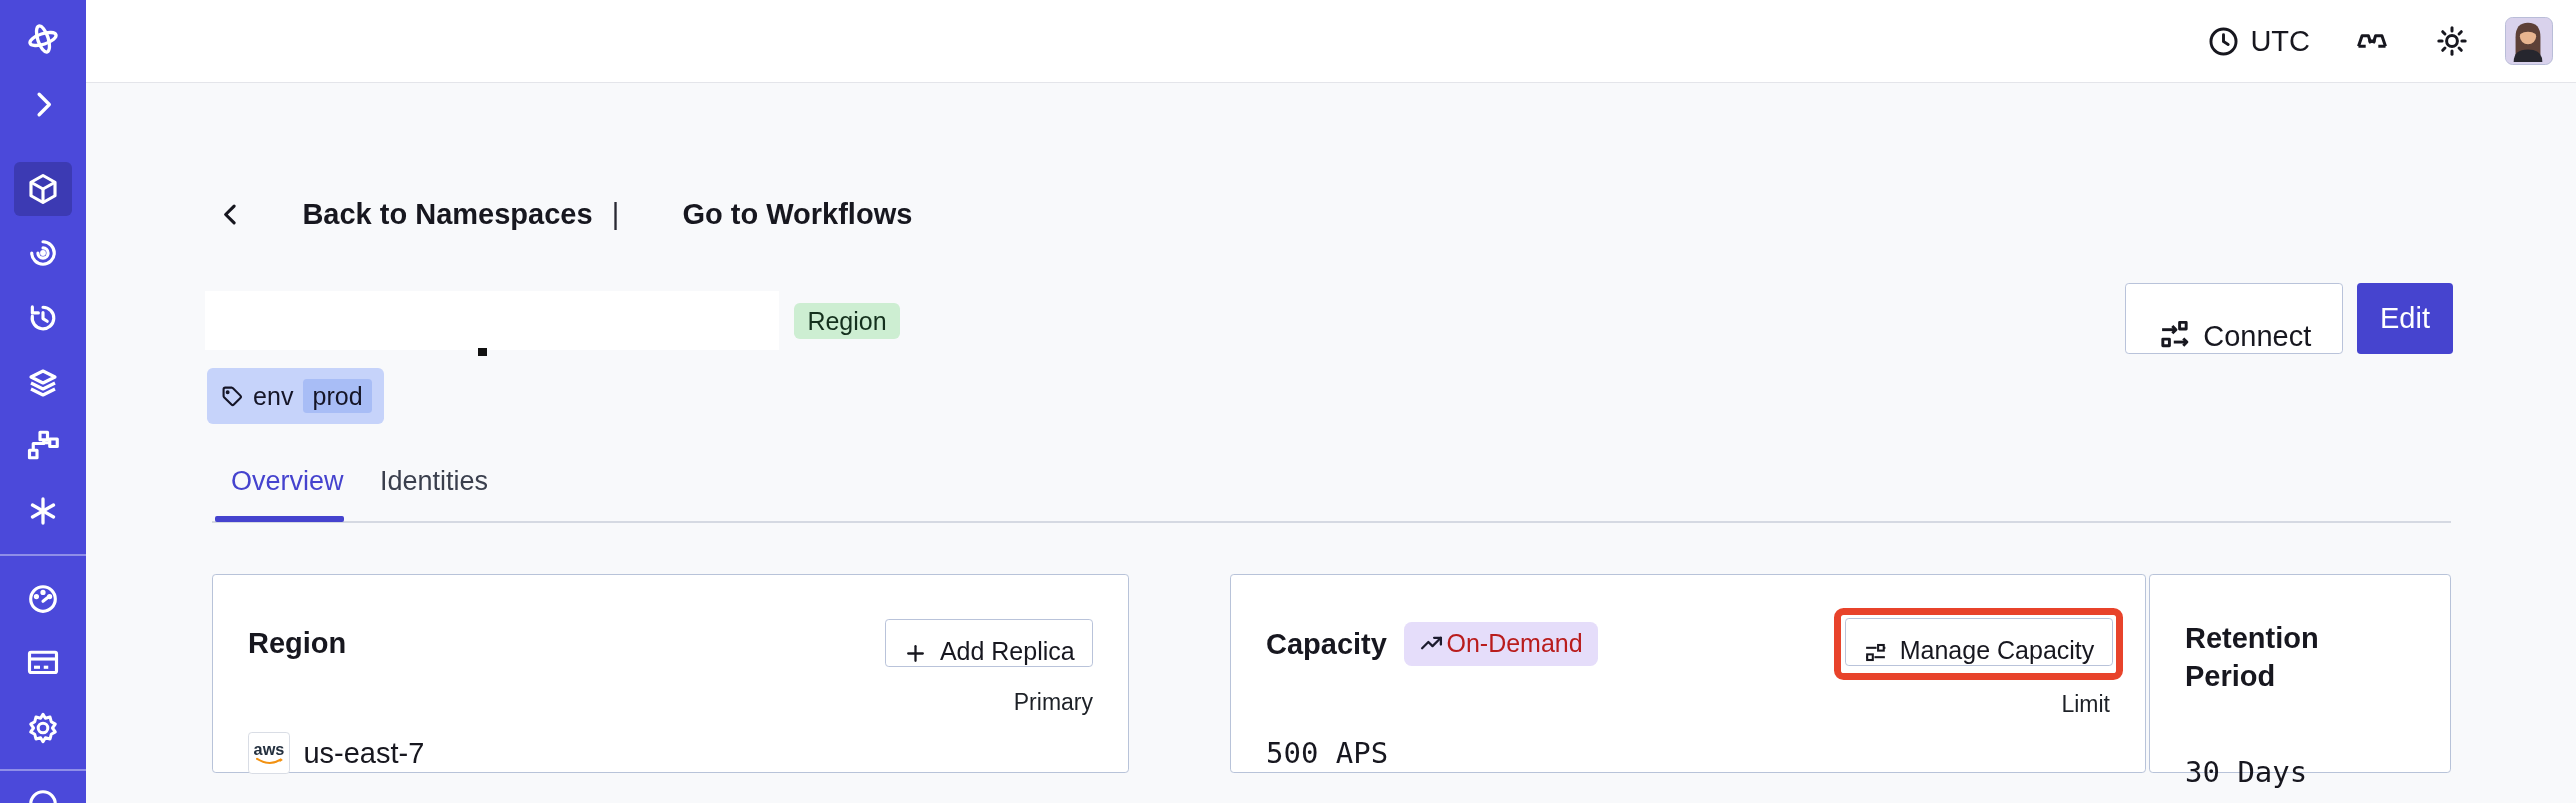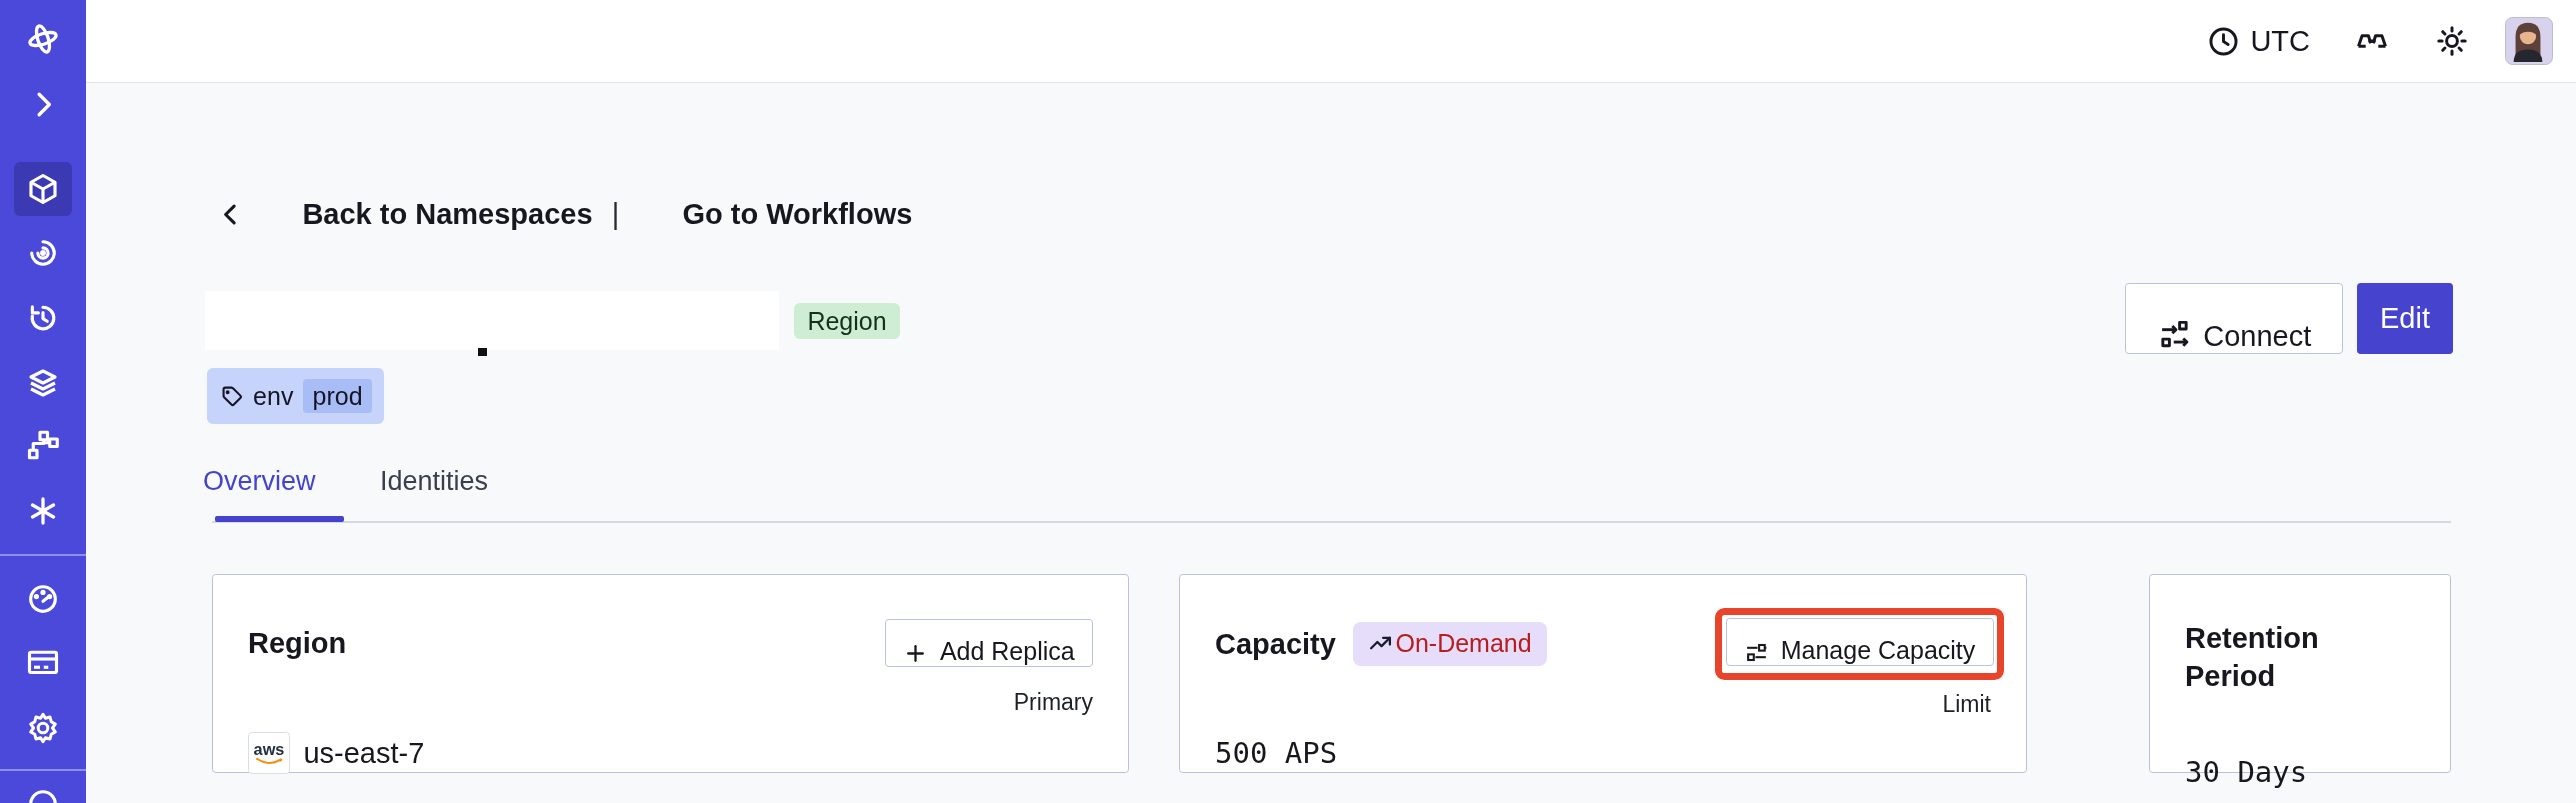--- a/index.html
+++ b/index.html
@@ -47,31 +47,31 @@
     background:var(--c-edit_bg,#4644cf); border:none; border-radius:3.8px; color:#fff;
     display:flex; align-items:center; justify-content:center; font-size:29px; cursor:pointer; }
 
   .tag-pill { position:absolute; left:207px; top:368px; height:56px; padding:0 11.5px;
     background:var(--c-tag_bg,#c6d3fa); border-radius:5.8px; display:flex; align-items:center; gap:9.6px;
     font-size:25px; color:#151527; }
   .tag-chip { background:var(--c-tag_chip,#a8bdf6); border-radius:3.8px; padding:2.9px 9.6px; }
 
   
   .tab { position:absolute; top:466px; font-size:27px; font-weight:500; cursor:pointer; }
-  .tab-overview { left:203px; color:var(--c-accent,#4543ce); }
+  .tab-overview { left:231px; color:var(--c-accent,#4543ce); }
   .tab-identities { left:380px; color:#3a3f4d; }
   .tab-underline { position:absolute; left:215px; top:516px; width:129px; height:5.8px;
     background:var(--c-accent,#4543ce); border-radius:1.9px; }
   .tab-divider { position:absolute; left:212px; top:521px; width:2239px; height:1.9px; background:var(--c-divider,#d5d9e2); }
 
   
   .card { position:absolute; top:574px; height:199px; background:#fff;
     border:1.9px solid var(--c-card_border,#b8c3d9); border-radius:3.8px; padding:44px 35px; }
   .card-region { left:212px; width:917px; }
-  .card-capacity { left:1179px; width:848px; }
+  .card-capacity { left:1230px; width:916px; }
   .card-retention { left:2149px; width:302px; }
   .card-head { display:flex; align-items:center; justify-content:space-between; }
   .card-title { font-size:29px; font-weight:600; line-height:38px; }
   .head-left { display:flex; align-items:center; gap:17.3px; }
   .badge-ondemand { height:44px; padding:0 15.3px; background:var(--c-ondemand_bg,#e5ddfa); border-radius:7.7px;
     display:flex; align-items:center; gap:2px; font-size:25px; font-weight:500; color:#b91c1c; }
   .card-btn { height:48px; padding:0 17.3px; font-size:25px; }
   .red-frame { border:7.7px solid var(--c-highlight,#e8432b); border-radius:9.6px; padding:3.8px; margin:-11.5px -13.4px -11.5px 0; }
   .card-label { margin-top:21px; font-size:23px; color:var(--c-label,#1d2127); line-height:29px;text-align:right; }
   .card-value { margin-top:15px; display:flex; align-items:center; gap:13.4px; font-size:29px; line-height:38px; }

